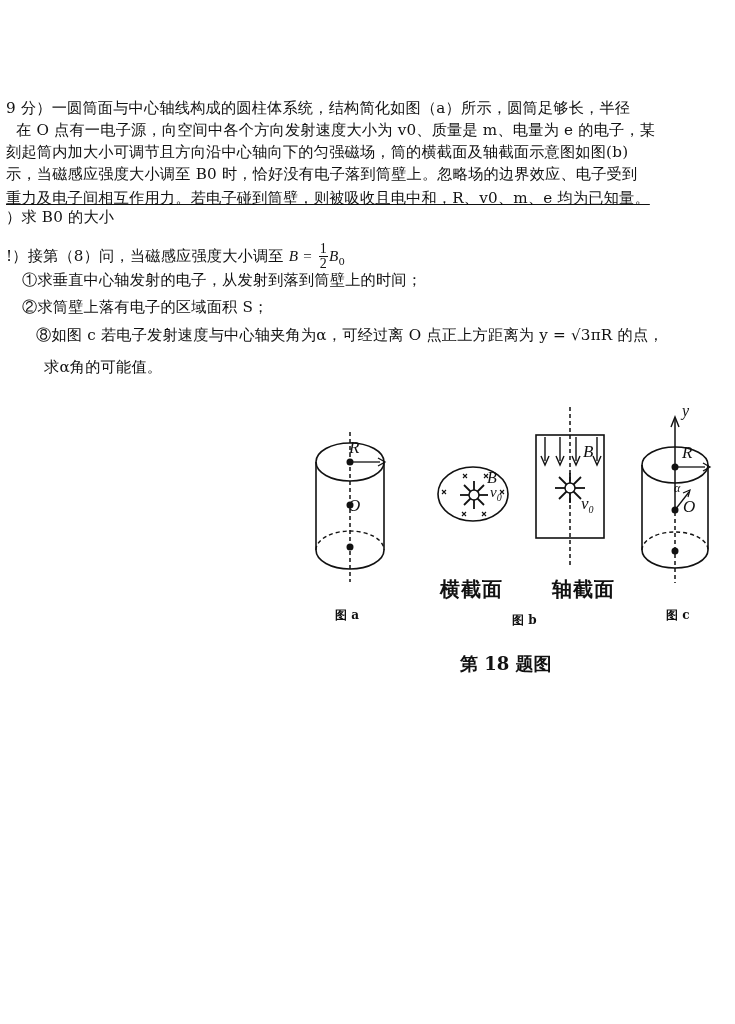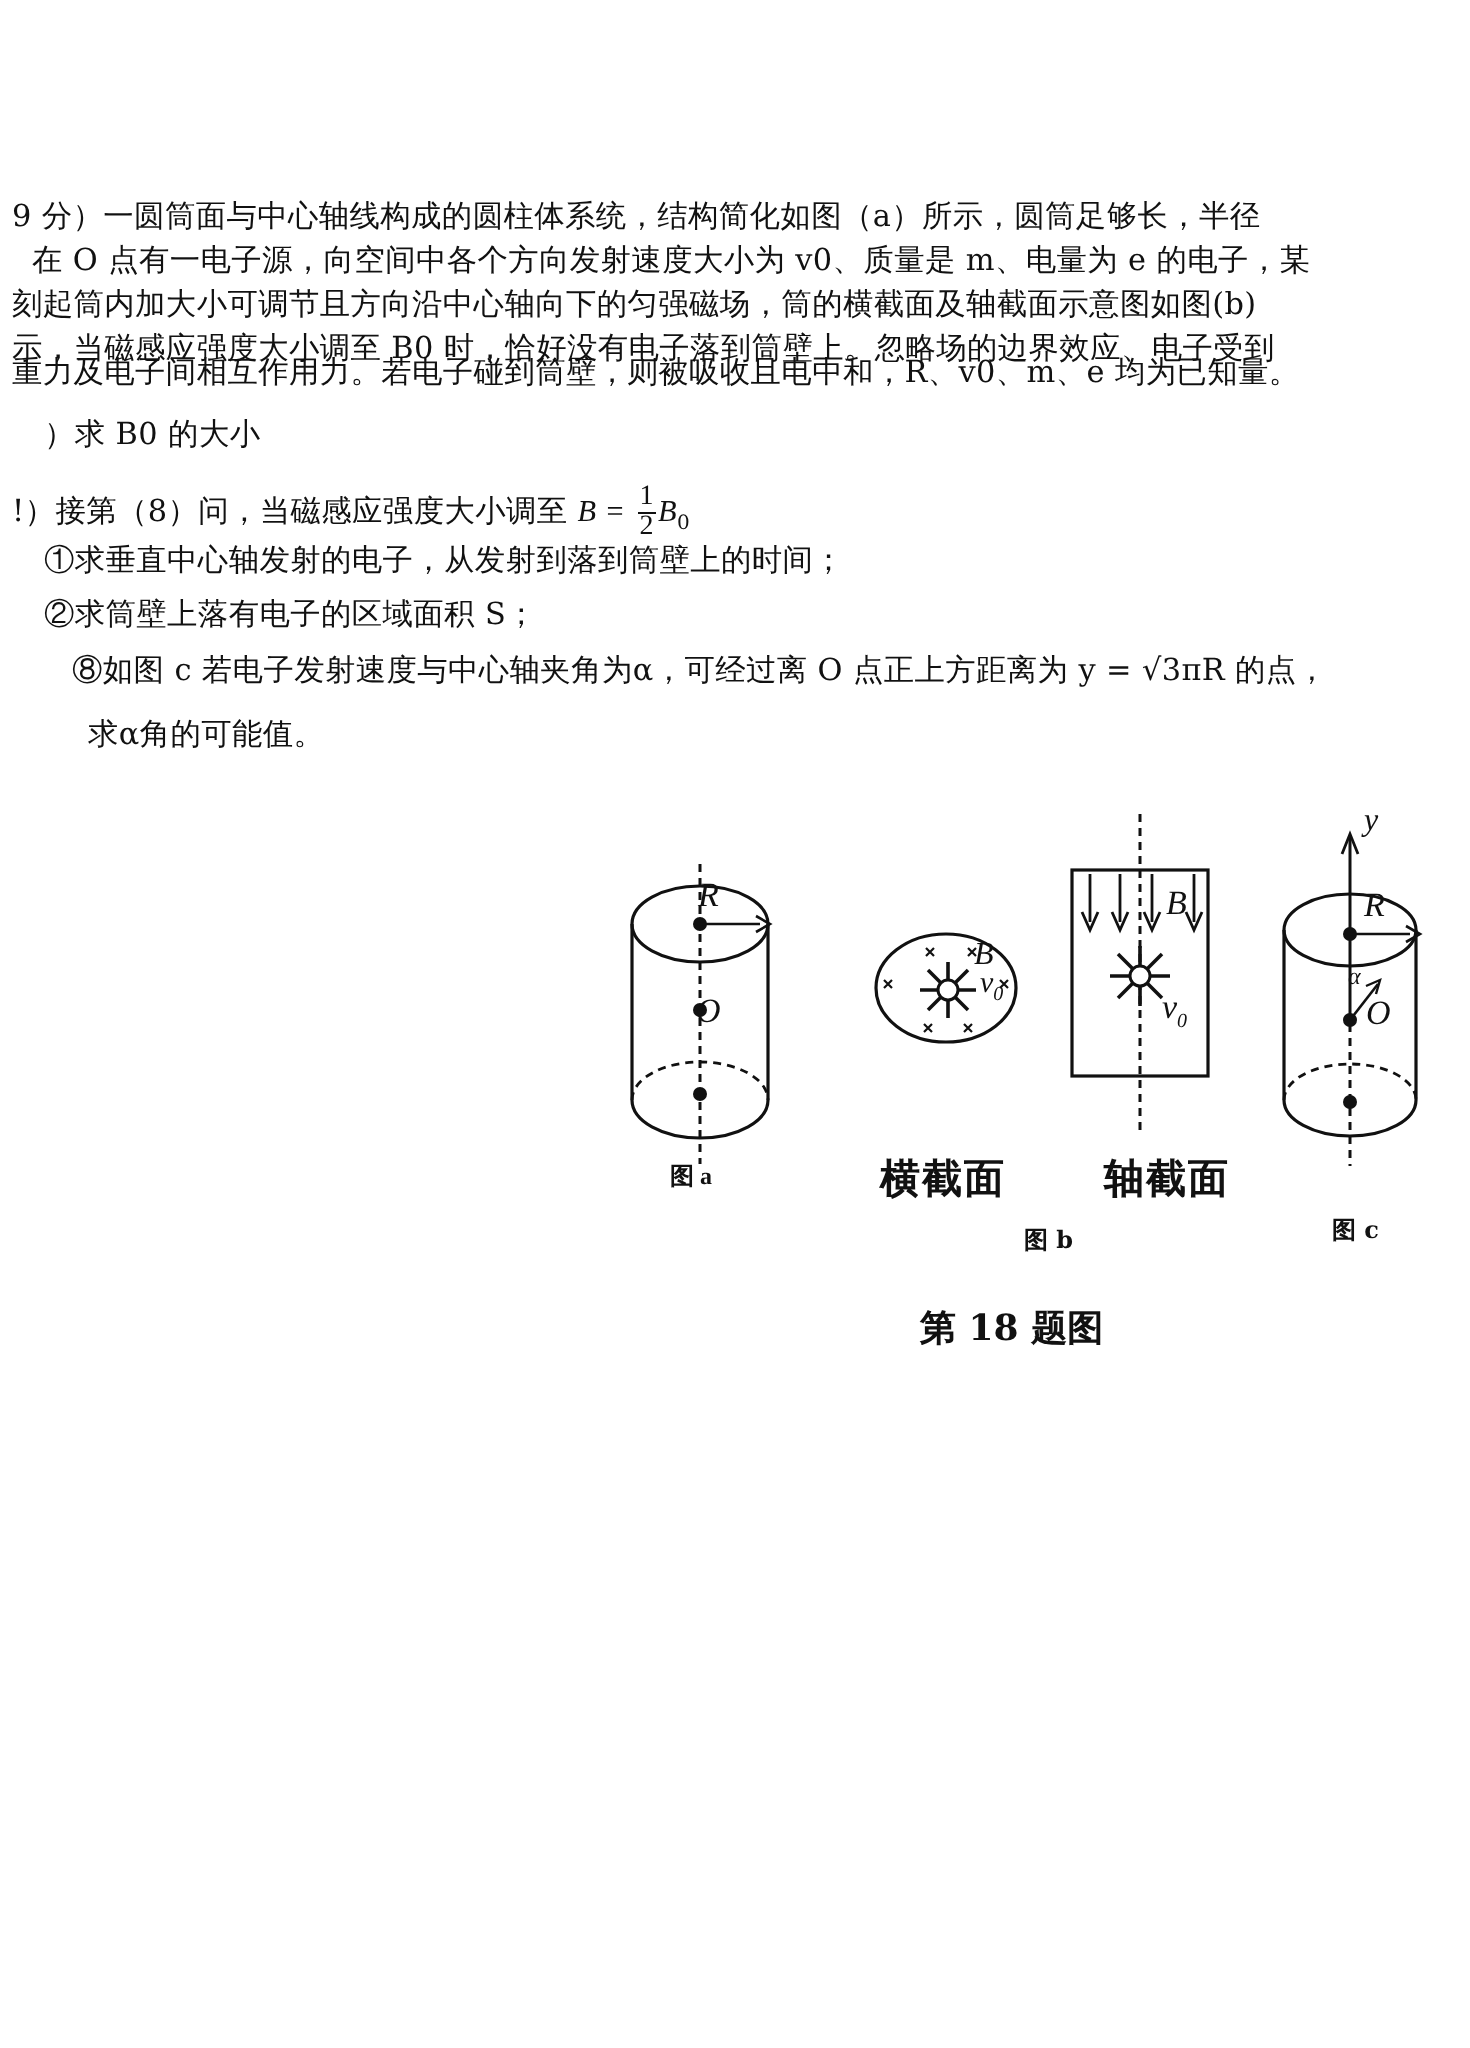--- a/index.html
+++ b/index.html
@@ -3,22 +3,22 @@
 <meta charset="utf-8">
 <style>
   html, body { margin: 0; padding: 0; background: #ffffff; }
   body { width: 735px; height: 1024px; position: relative; overflow: hidden;
          font-family: "DejaVu Serif", "Liberation Serif", serif; color: #111; }
   .line { position: absolute; left: 6px; white-space: nowrap; font-size: 15.2px; letter-spacing: 0.2px; line-height: 20px; }
   .l1 { top: 98px; }
   .l2 { top: 120px; left: 16px; }
   .l3 { top: 142px; }
   .l4 { top: 164px; }
-  .l5 { top: 176px; }
-  .l6 { top: 207px; margin-left: 16px; }
+  .l5 { top: 188px; text-decoration: underline; }
+  .l6 { top: 207px; }
   .l7 { top: 242px; }
   .l8 { top: 270px; left: 22px; }
   .l9 { top: 297px; left: 22px; }
   .l10 { top: 325px; left: 36px; }
   .l11 { top: 357px; left: 44px; }
   i.m { font-family: "Liberation Serif", serif; font-style: italic; }
   sub { font-size: 10px; }
   .frac { display: inline-block; vertical-align: middle; text-align: center; font-family: "Liberation Serif", serif; font-size: 14px; line-height: 14px; margin: 0 1px; }
   .frac span { display: block; }
   .frac .num { border-bottom: 1px solid #111; padding: 0 1px; }
@@ -59,21 +59,21 @@
   <path d="M26,130 A34,19 0 0,0 94,130" fill="none" stroke="#111" stroke-width="1.6"></path>
   <path d="M26,130 A34,19 0 0,1 94,130" fill="none" stroke="#111" stroke-width="1.4" stroke-dasharray="4,3"></path>
   <circle cx="60" cy="42" r="3.5" fill="#111"></circle>
   <circle cx="60" cy="85" r="3.5" fill="#111"></circle>
   <circle cx="60" cy="127" r="3.5" fill="#111"></circle>
   <line x1="60" y1="42" x2="90" y2="42" stroke="#111" stroke-width="1.3"></line>
   <path d="M88,38 L95,42 L88,46" fill="none" stroke="#111" stroke-width="1.3"></path>
 </svg>
 <div class="svgtxt" style="position:absolute;left:349px;top:438px;font-size:17px;">R</div>
 <div class="svgtxt" style="position:absolute;left:348px;top:496px;font-size:17px;">O</div>
-<div class="fig-label" style="left:335px;top:580px;font-family:Liberation Serif, serif;">图 a</div>
+<div class="fig-label" style="left:335px;top:607px;">图 a</div>
 
 <svg style="left:430px;top:460px;" width="90" height="70" viewBox="0 0 90 70">
   <ellipse cx="43" cy="34" rx="35" ry="27" fill="none" stroke="#111" stroke-width="1.6"></ellipse>
   <g stroke="#111" stroke-width="1.1">
     <path d="M33,14 l4,4 M37,14 l-4,4"></path>
     <path d="M54,14 l4,4 M58,14 l-4,4"></path>
     <path d="M12,30 l4,4 M16,30 l-4,4"></path>
     <path d="M70,30 l4,4 M74,30 l-4,4"></path>
     <path d="M32,52 l4,4 M36,52 l-4,4"></path>
     <path d="M52,52 l4,4 M56,52 l-4,4"></path>

